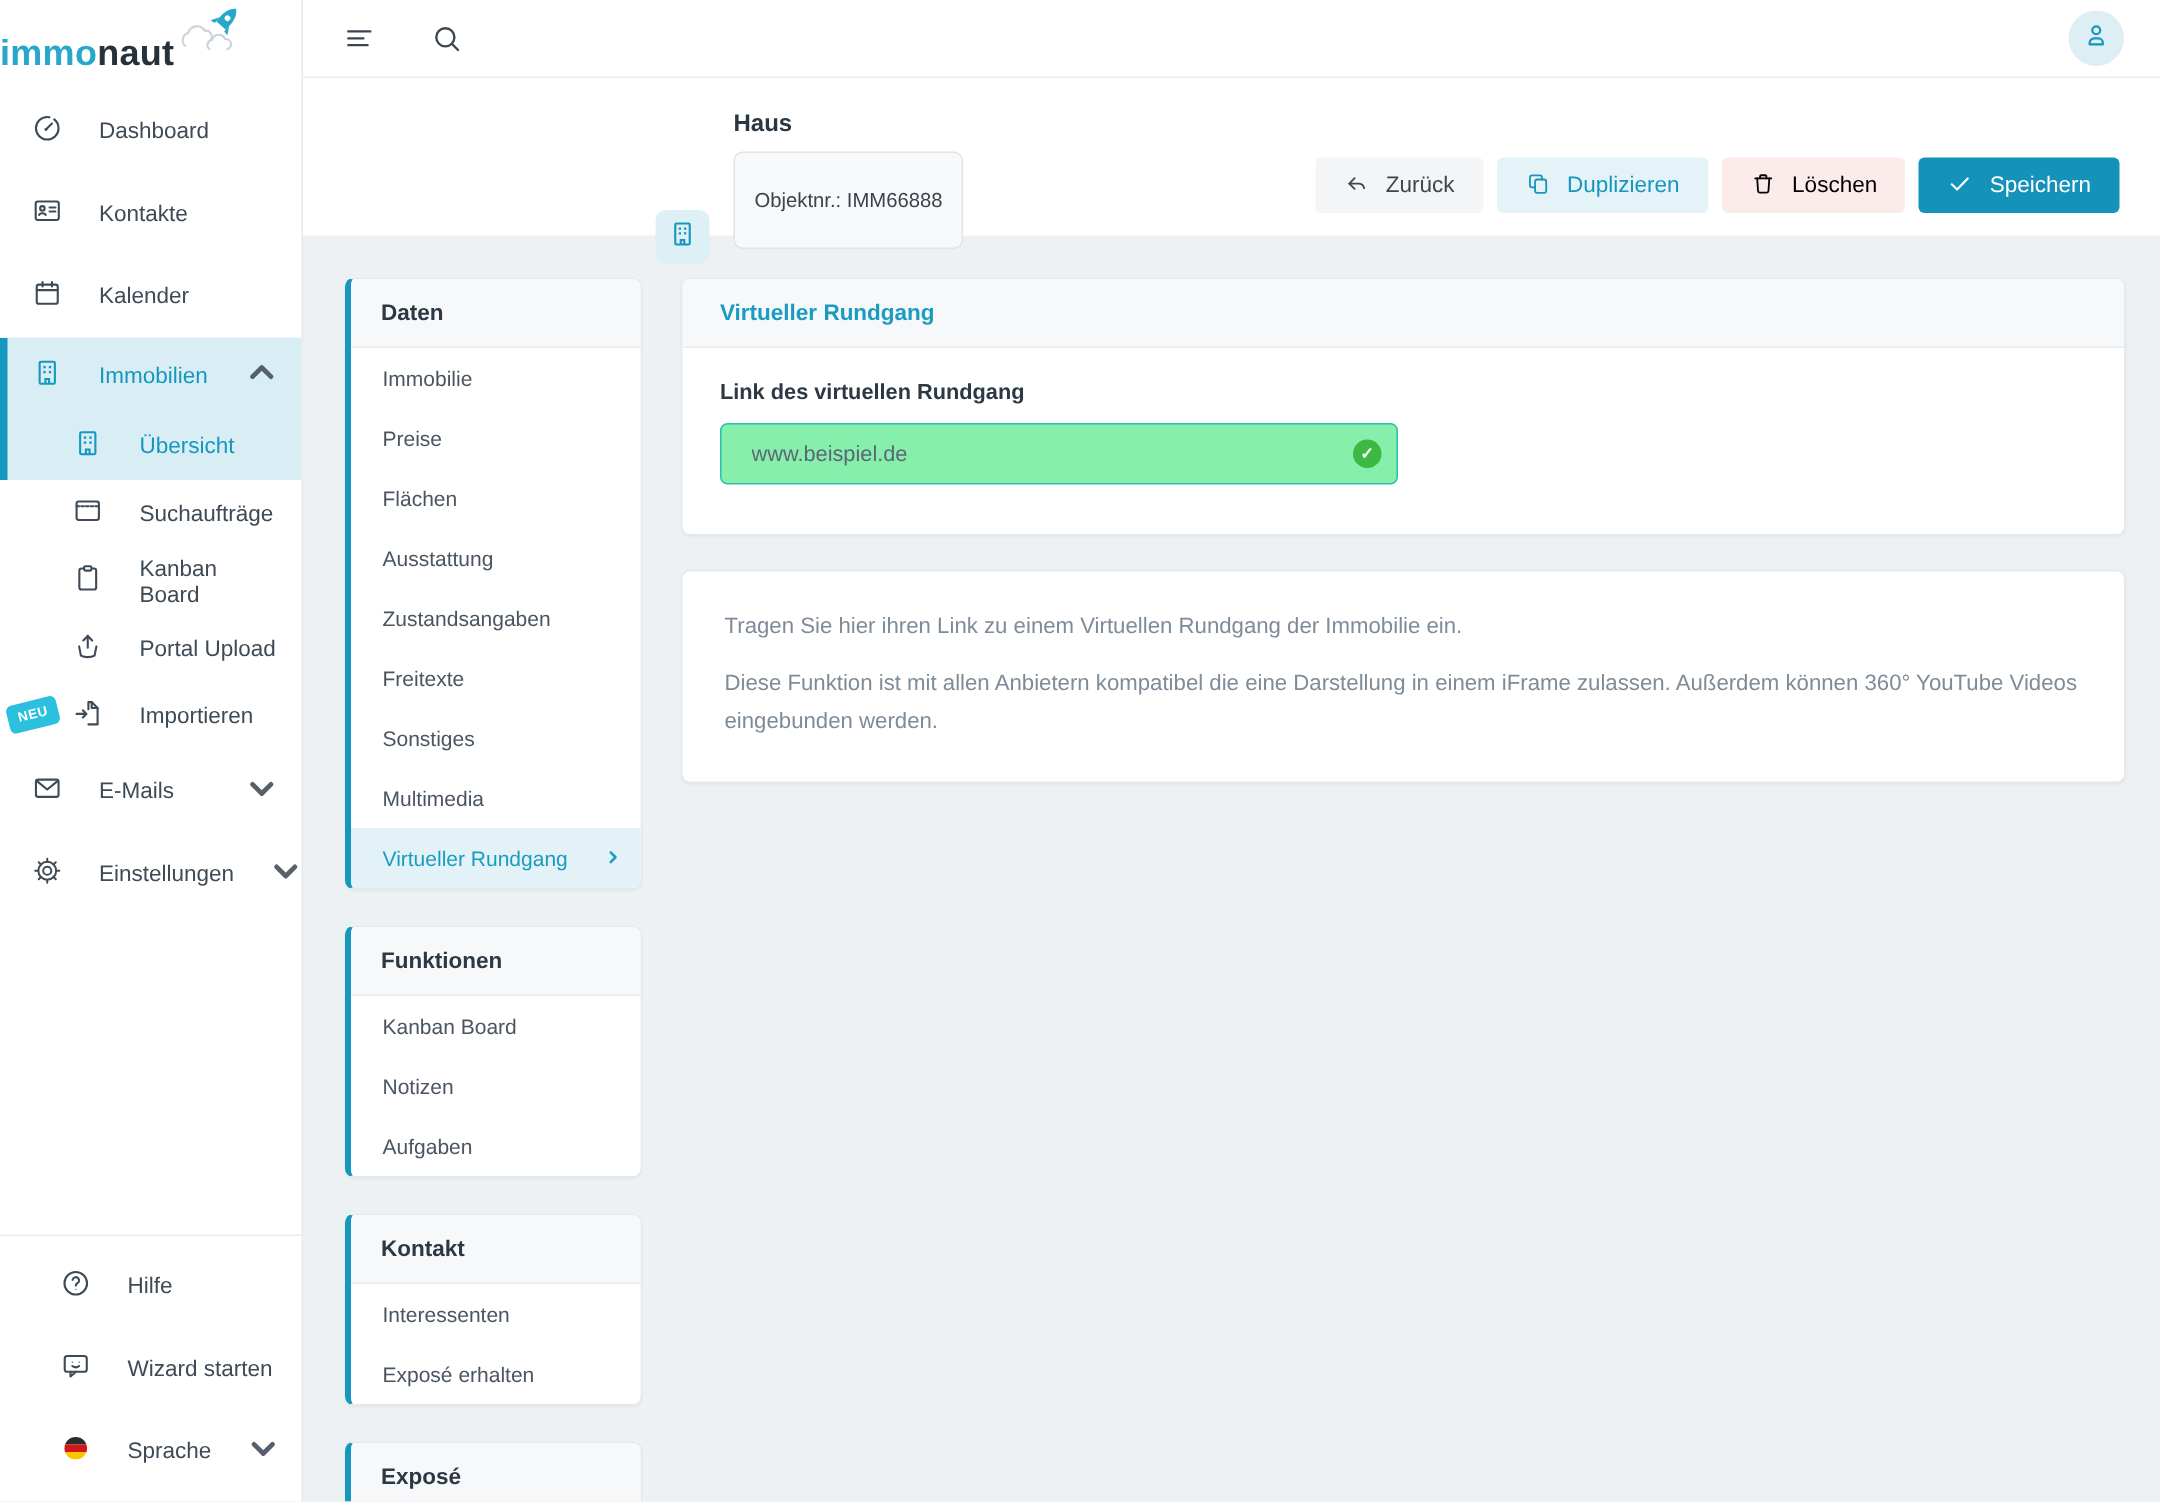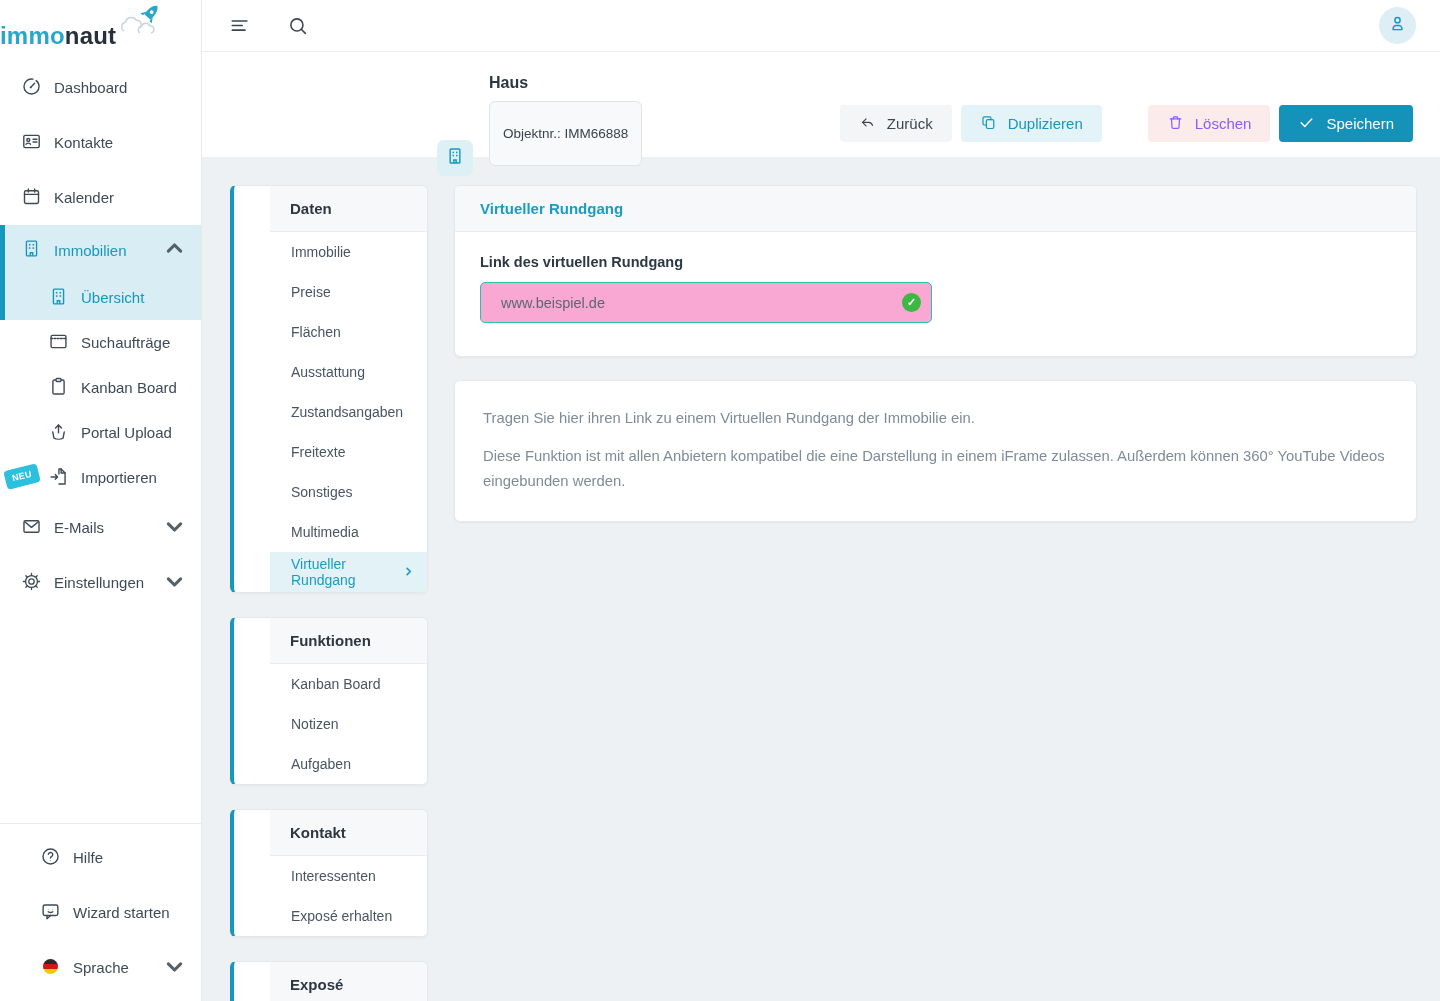--- a/index.html
+++ b/index.html
@@ -20,21 +20,21 @@
   }
   .logo { height:54px; display:flex; align-items:flex-end; padding-bottom:6px; cursor:pointer; position:relative; }
   .logo-text { font-size:24px; font-weight:700; letter-spacing:.2px; line-height:1; }
   .logo-immo { color:#27a7c9; }
   .logo-naut { color:#27313c; }
   .logo-rocket { position:absolute; top:2px; right:38px; }
 
   .nav { flex:1; padding-top:6px; }
   .nav-item {
     display:flex; align-items:center; height:55px;
-    padding:0 16px 0 21px; gap:12px;
+    padding:0 16px 0 21px; gap:24px;
     font-size:15px; color:#3e4a56; cursor:pointer; position:relative;
   }
   .nav-item svg { width:21px; height:21px; flex:none; }
   .nav-item .chev { margin-left:auto; color:#55606b; }
   .nav-group-active { background:#d9edf4; box-shadow:inset 5px 0 0 #1697be; }
   .nav-group-active .nav-item { height:50px; color:#1697be; }
   .nav-item.sub { padding-left:48px; height:45px; }
   .nav-group-active .nav-item.sub { }
   .teal { color:#1697be !important; }
 
@@ -80,32 +80,31 @@
   }
   .actions { margin-left:auto; display:flex; gap:9px; margin-top:19px; }
   .btn {
     height:37px; border:none; border-radius:4px; cursor:pointer;
     display:inline-flex; align-items:center; gap:11px; padding:0 19px;
     font-size:15px; font-family:inherit; line-height:1;
   }
   .btn svg { width:17px; height:17px; }
   .btn-back { background:#f4f5f6; color:#3c4650; }
   .btn-dup  { background:#e3f3f8; color:#1796bd; }
-  .btn-del  { background:#fcebeb; color:#8b5cf6;margin-left:37px; }
+  .btn-del  { background:#fcebeb; color:#000000; }
   .btn-save { background:#1592b9; color:#fff; }
 
   .content { flex:1; background:#eef1f3; padding:28px 23px 0 28px; display:flex; gap:26px; overflow:hidden; }
 
   
   .subnav { width:198px; min-width:198px; }
   .panel {
     background:#fff; border:1px solid #e6e9eb; border-left:4px solid #1697be;
     border-radius:6px; overflow:hidden; box-shadow:0 1px 2px rgba(20,40,60,.05);
     margin-bottom:24px;
-    padding-left:36px;
   }
   .panel-head {
     background:#f7f8f9; border-bottom:1px solid #eaecee; height:46px;
     display:flex; align-items:center; padding:0 20px;
     font-size:15px; font-weight:700; color:#2c3844;
   }
   .subnav-item {
     height:40px; display:flex; align-items:center; padding:0 13px 0 21px;
     font-size:14px; color:#4a5560; cursor:pointer; background:#fff;
   }
@@ -122,21 +121,21 @@
     background:#f7f8f9; border-bottom:1px solid #eaecee; height:46px;
     display:flex; align-items:center; padding:0 25px;
     font-size:15px; font-weight:700; color:#1a9cc2;
   }
   .card-body { padding:22px 25px 33px; }
   .field-label { font-size:14.5px; font-weight:700; color:#2c3844; margin-bottom:12px; }
   .url-wrap { position:relative; width:452px; }
   .url-input {
     width:100%; height:41px; border:1px solid #2bbfad; border-radius:5px;
     padding:0 42px 0 20px; font-size:14.5px; color:#5b6774;
-    font-family:inherit; outline:none; background:#f9a8d4;
+    font-family:inherit; outline:none; background:#86efac;
   }
   .check-badge {
     position:absolute; right:11px; top:11px; width:19px; height:19px;
     background:#3cb843; border-radius:50%; color:#fff;
     display:flex; align-items:center; justify-content:center;
     font-size:11px; font-weight:700;
   }
   .info-card { margin-top:23px; padding:25px 28px 14px; }
   .info-card p { margin:0 0 13px; font-size:14.8px; line-height:25px; color:#7e8b98; }
 </style>

